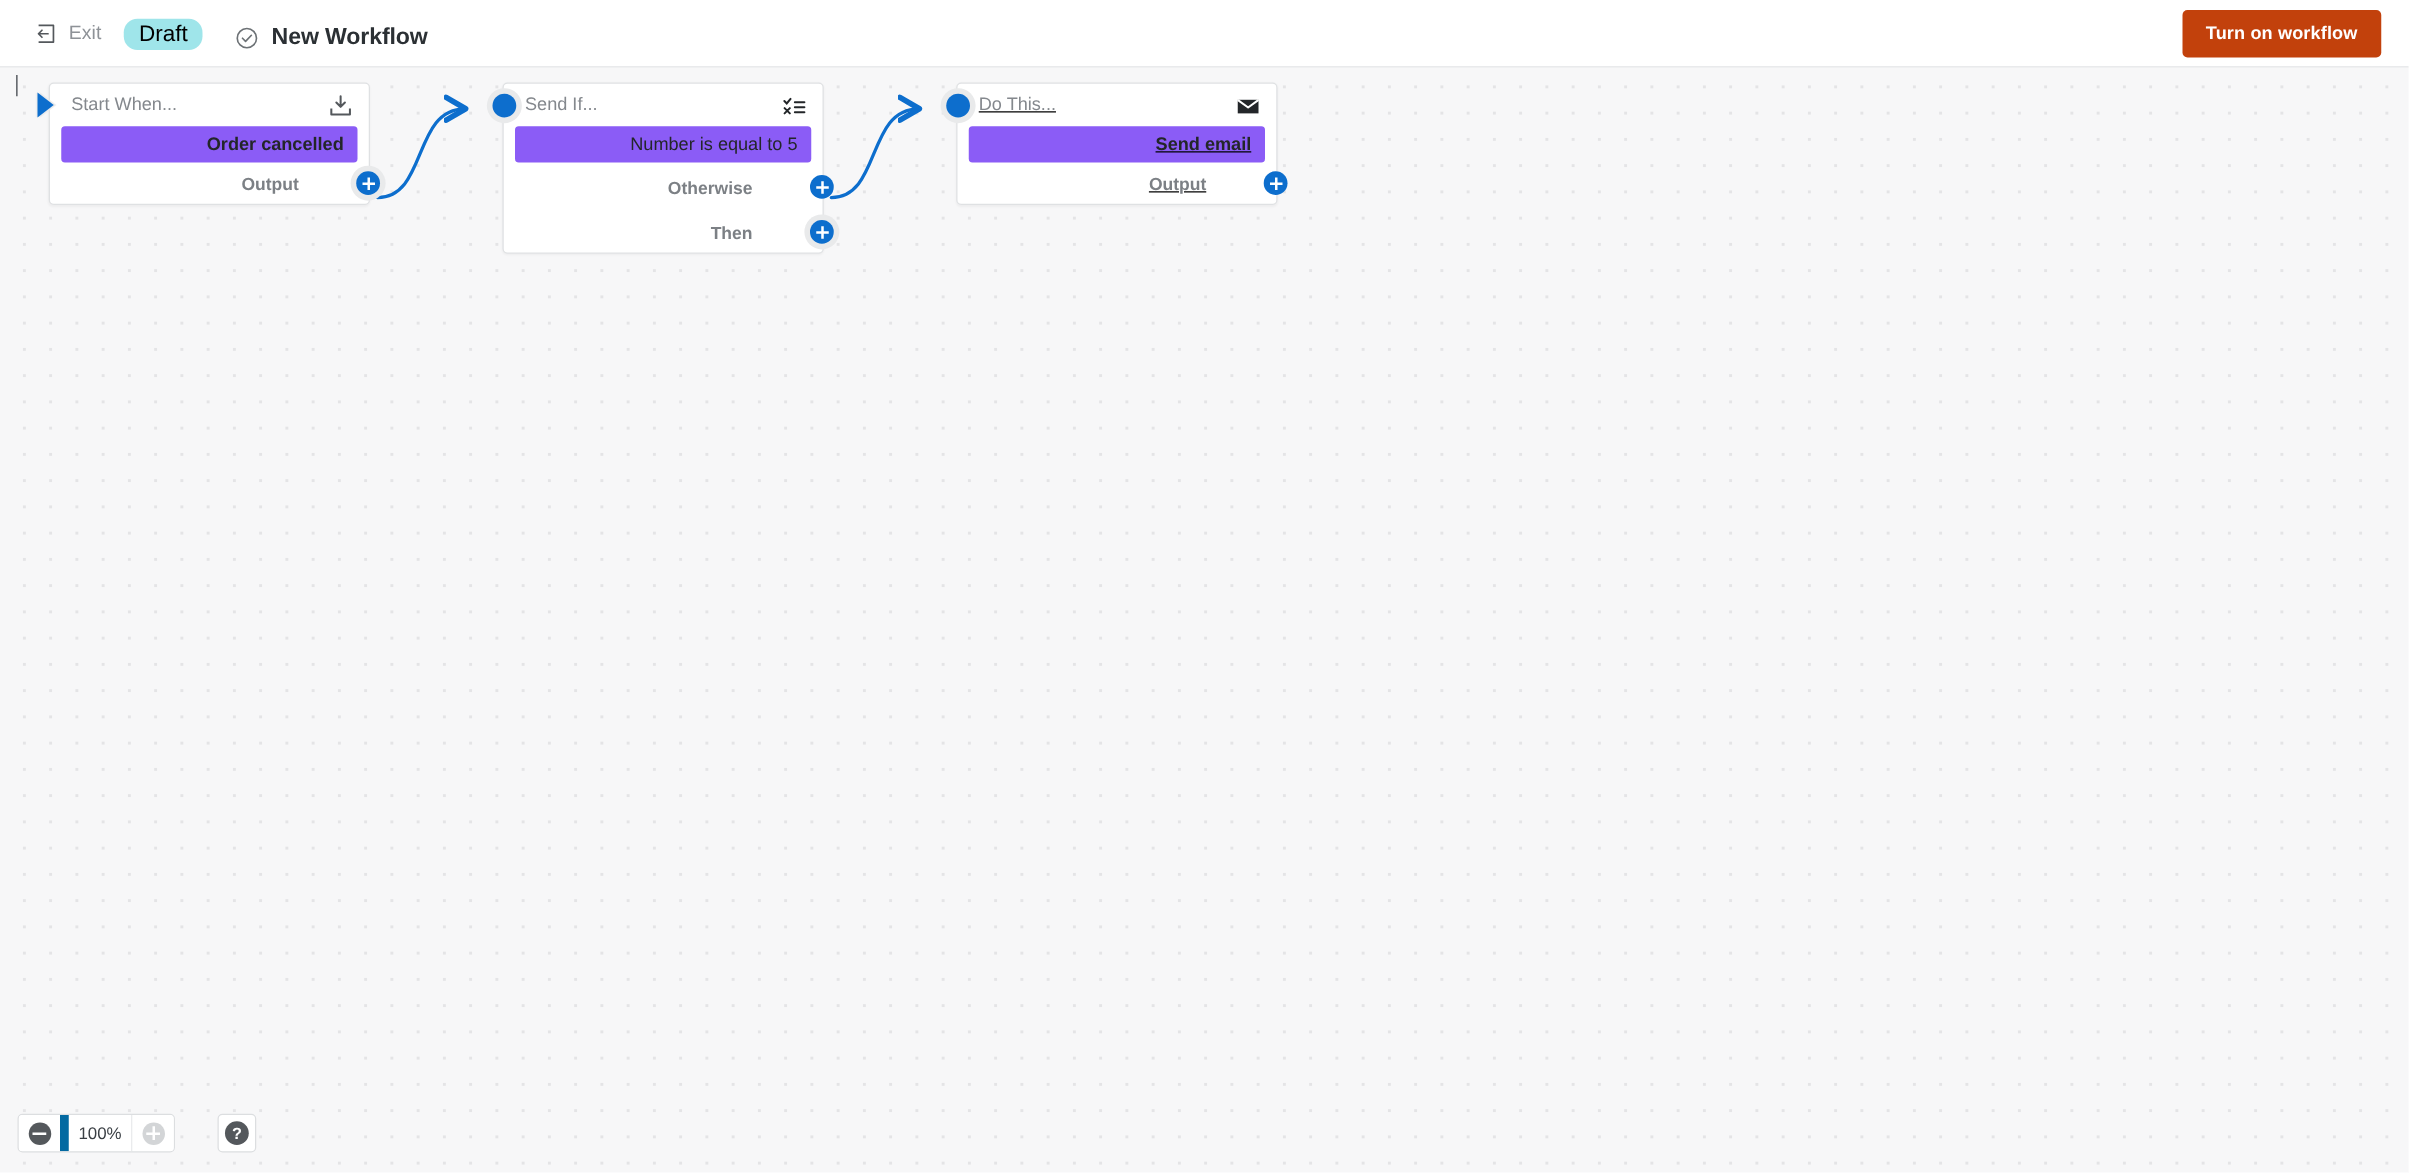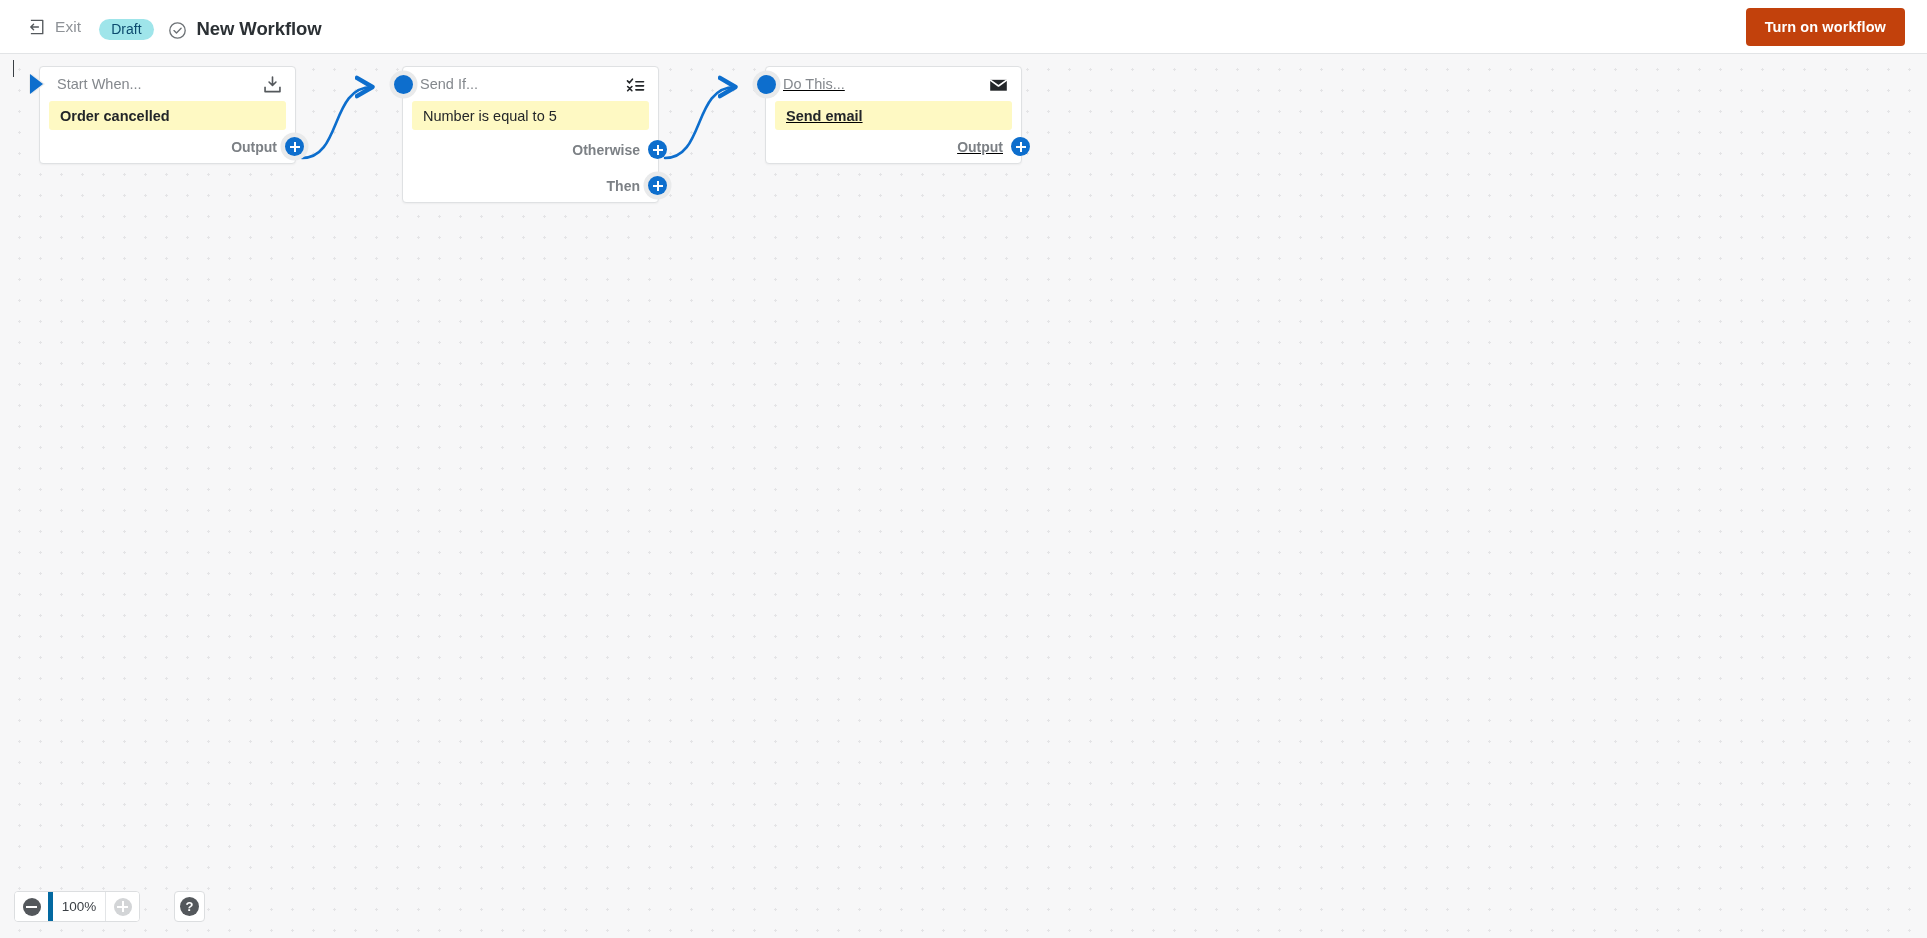--- a/index.html
+++ b/index.html
@@ -31,27 +31,27 @@
     padding: 4px 6px;
     margin-right: 12px;
   }
   .exit-label {
     font-size: 15.5px; color: #8e9297; letter-spacing: .1px;
   }
   .icon-exit { width: 18px; height: 18px; display:block; }
 
   .draft-badge {
     background: #9fe5ea;
-    color: #0c4a6e;
-    font-size: 14px;
+    color: #000000;
+    font-size: 18px;
     border-radius: 11px;
     padding: 3px 12px 4px 12px;
     line-height: 1;
     display:inline-flex; align-items:center;
-    margin-right: 14px;
+    margin-right: 26px;
     cursor: pointer;
   }
 
   .check-circle { width: 19px; height: 19px; display: block; margin-right: 10px; }
 
   .wf-title {
     font-size: 18.5px;
     font-weight: bold;
     color: #2b3034;
     letter-spacing: -.1px;
@@ -109,34 +109,36 @@
   .node-title {
     font-size: 14.5px;
     color: #84888d;
     flex: 1;
     white-space: nowrap;
   }
   .node-head-icon { width: 21px; height: 21px; display:block; flex:none; cursor:pointer; }
 
   .node-body {
     margin: 0 9px;
-    background: #fef9c3;
+    background: #8b5cf6;
     border-radius: 3px;
     height: 29px;
     display: flex; align-items: center;
     padding: 0 11px;
+    justify-content: flex-end;
   }
   .node-body-text { font-size: 14.5px; color: #232629; white-space: nowrap; }
   .node-body-text.bold { font-weight: bold; }
 
   .port-row {
     height: 33px;
     display: flex; align-items: center; justify-content: flex-end;
     padding-right: 0px;
     position: relative;
+    gap: 38px;
   }
   .port-label {
     font-size: 14px;
     font-weight: bold;
     color: #7c8085;
     margin-right: 8px;
   }
 
   
   .plus-btn {
@@ -191,21 +193,21 @@
   }
   .zoom-btn {
     width: 33px; height: 29px;
     display: flex; align-items: center; justify-content: center;
     cursor: pointer; background: #fff;
   }
   .zoom-level {
     width: 58px; height: 29px;
     display: flex; align-items: center; justify-content: center;
     font-size: 13.5px; color: #3a3f44;
-    border-left: 5px solid #0369a1;
+    border-left: 7px solid #0369a1;
     border-right: 1px solid #e3e5e7;
   }
   .circ { width: 18px; height: 18px; border-radius: 50%; position: relative; }
   .circ.dark { background: #54585c; }
   .circ.light { background: #d3d5d7; }
   .circ::before { content:""; position:absolute; background:#fff; left:3.7px; top:8px; width:10.5px; height:2px; }
   .circ.plus::after { content:""; position:absolute; background:#fff; top:3.7px; left:8.2px; width:2px; height:10.5px; }
 
   .help-btn {
     position: absolute;

